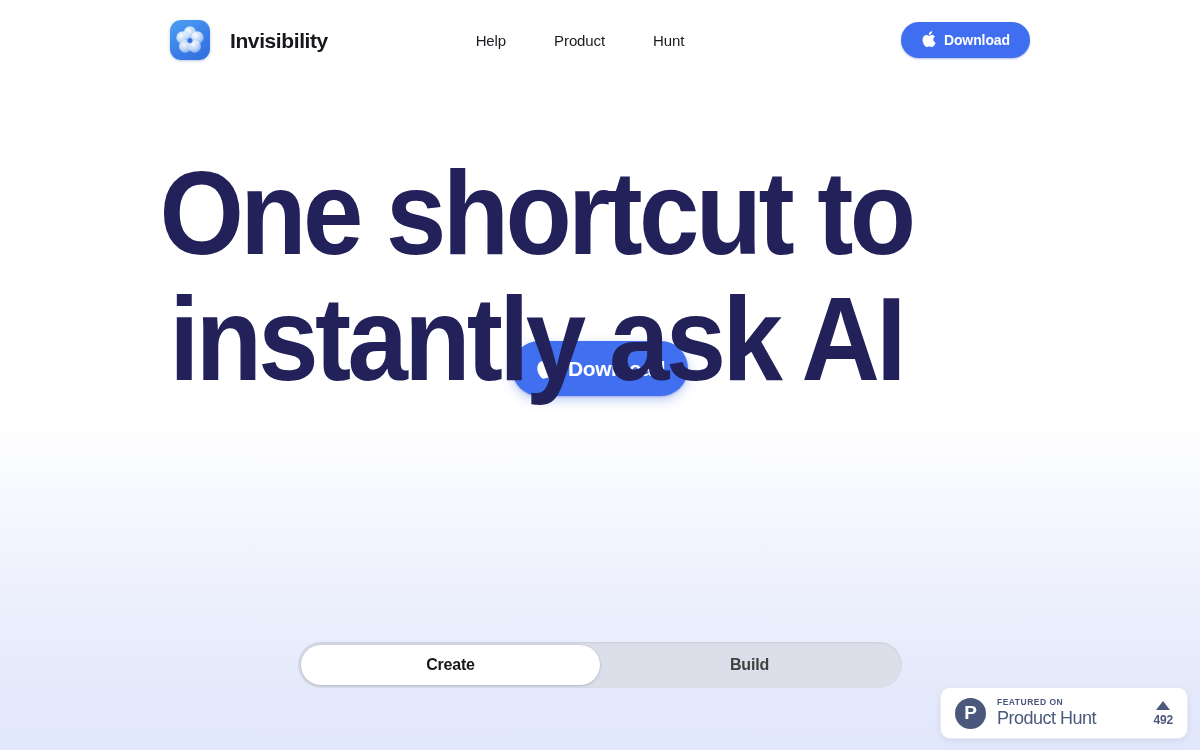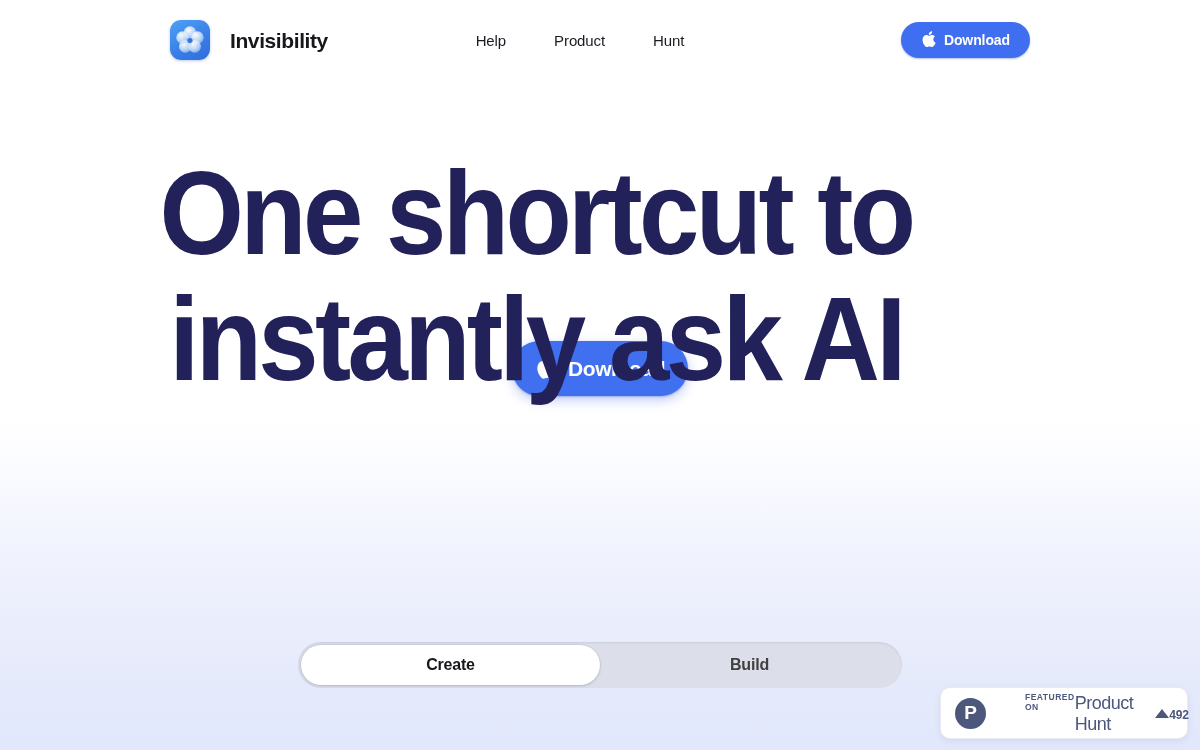--- a/index.html
+++ b/index.html
@@ -128,31 +128,31 @@
   .ph-logo{
     width:31px; height:31px; border-radius:50%;
     background:#4b587c; flex:0 0 auto;
     display:flex; align-items:center; justify-content:center;
     margin-right:11px;
   }
   .ph-logo span{
     color:#fff; font-size:19px; font-weight:bold; line-height:1;
     transform:translateY(-1px);
   }
-  .ph-text{ display:flex; flex-direction:row; justify-content:space-between; flex:1 1 auto;margin-left:28px; }
+  .ph-text{ display:flex; flex-direction:column; justify-content:space-between; flex:1 1 auto; }
   .ph-sub{
     font-size:8.5px; font-weight:bold; color:#4b587c;
     letter-spacing:.5px; line-height:1.2; text-transform:uppercase;
   }
   .ph-title{
     font-size:18px; font-weight:normal; color:#4b587c;
     letter-spacing:-0.5px; line-height:1.15; margin-top:1px;
   }
   .ph-votes{
-    display:flex; flex-direction:row; align-items:center;
+    display:flex; flex-direction:column; align-items:center;
     justify-content:center; flex:0 0 auto; margin-left:22px;
   }
   .ph-arrow{
     width:0;height:0;border-left:7px solid transparent;
     border-right:7px solid transparent;border-bottom:9px solid #4b587c;
   }
   .ph-count{
     font-size:12px; font-weight:bold; color:#4b587c;
     line-height:1; margin-top:4px; letter-spacing:-0.2px;
   }

